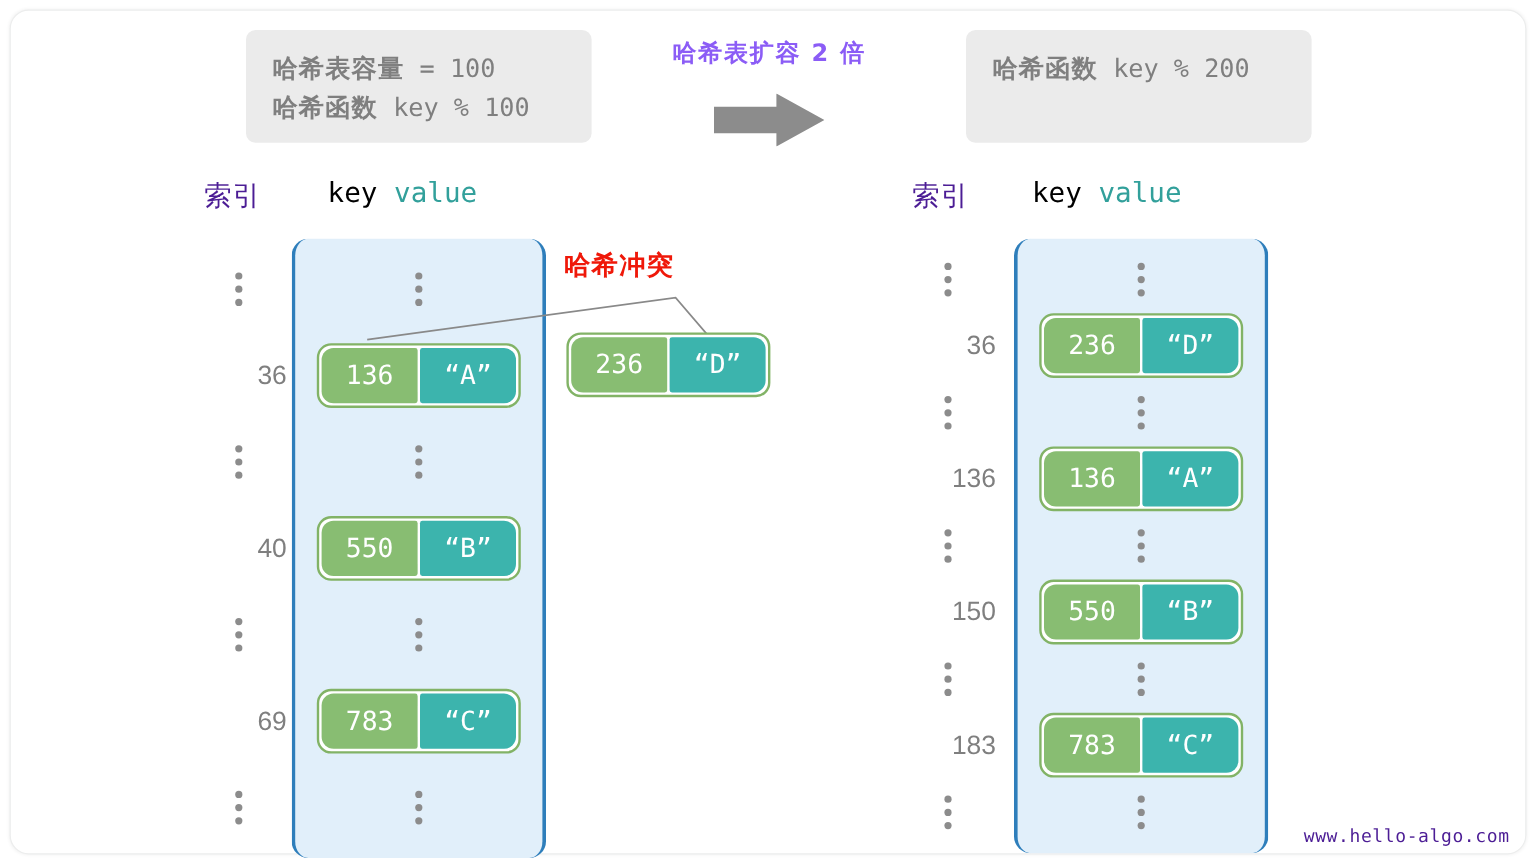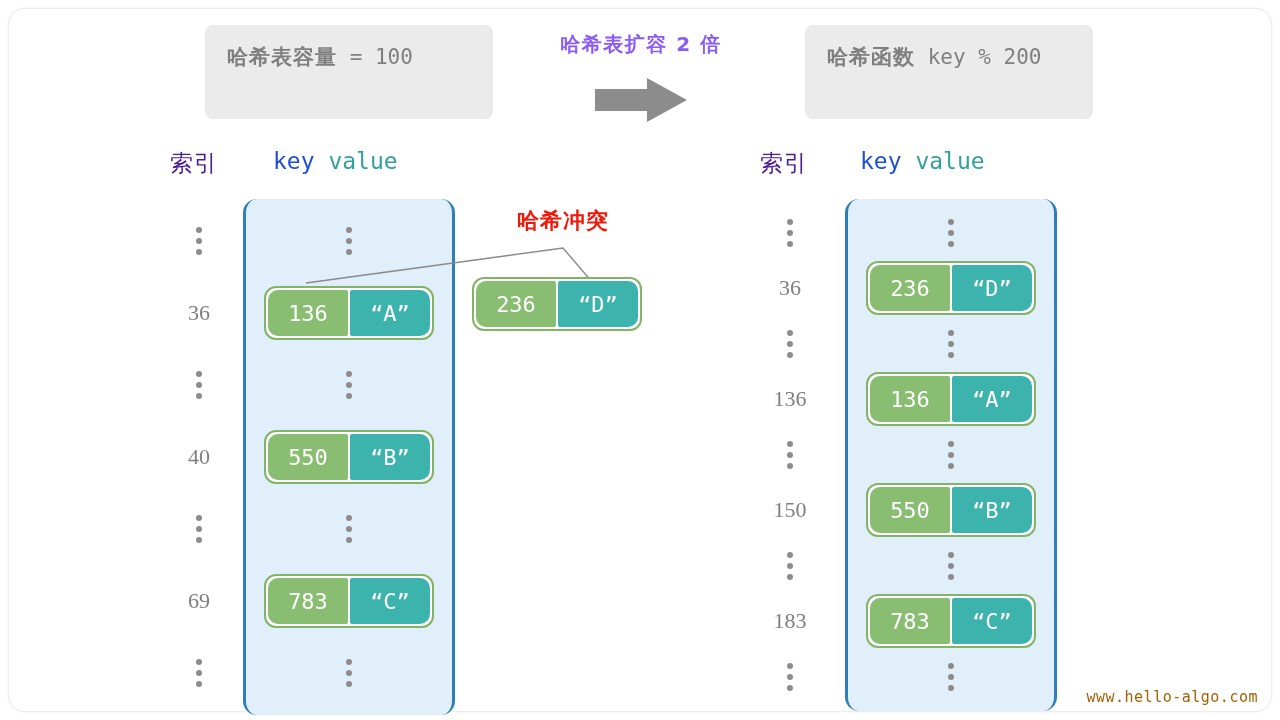--- a/index.html
+++ b/index.html
@@ -76,21 +76,21 @@
   }
 
   
   .col-head {
     position: absolute;
     font-family: "DejaVu Sans Mono", monospace;
     font-size: 23px;
     white-space: pre;
   }
   .col-head .idx { color: #4c1d95; font-family: "DejaVu Sans", sans-serif; letter-spacing: 1px;}
-  .col-head .key { color: #1d4ed8; }
+  .col-head .key { color: #000000; }
   .col-head .val { color: #32a09b; }
 
   
   .table-box {
     position: absolute;
     width: 212px;
     background: #e1effa;
     border-left: 3px solid #2e7ebb;
     border-right: 3px solid #2e7ebb;
     border-radius: 14px;
@@ -103,22 +103,22 @@
     width: 100%;
     height: 48px;
     display: flex;
     align-items: center;
     justify-content: center;
     box-sizing: border-box;
   }
   .index-label {
     position: absolute;
     width: 80px;
-    text-align: center;
-    font-family: Liberation Serif, serif;
+    text-align: right;
+    font-family: Liberation Sans, sans-serif;
     font-size: 22px;
     color: #7f7f7f;
     height: 48px;
     line-height: 48px;
   }
   .ellipsis {
     display: flex;
     flex-direction: column;
     align-items: center;
     justify-content: center;
@@ -171,53 +171,53 @@
   #collision-node {
     position: absolute;
     left: 472px;
     top: 277px;
   }
   #collision-label {
     position: absolute;
     left: 470px;
     top: 206px;
     width: 186px;
-    text-align: center;
     font-family: Liberation Sans, sans-serif;
     font-weight: bold;
     font-size: 22px;
     color: #ef1809;
     letter-spacing: 1px;
     white-space: nowrap;
   }
   #leader-lines {
     position: absolute;
     left: 0; top: 0;
     width: 1280px; height: 720px;
     pointer-events: none;
   }
 
   #watermark {
     position: absolute;
     right: 22px;
     bottom: 14px;
     font-family: "DejaVu Sans Mono", monospace;
     font-size: 15px;
-    color: #a16207;
+    color: #4c1d95;
     letter-spacing: 0.5px;
   }
 </style>
 </head>
 <body>
 
 <div id="page">
   <div id="card-frame"></div>
 
   <div class="info-box" id="info-left">
     <div class="info-line"><b>哈希表容量</b><span> = 100</span></div>
+    <div class="info-line"><b>哈希函数</b><span> key % 100</span></div>
   </div>
 
   <div id="expand-title">哈希表扩容 2 倍</div>
   <div id="arrow-wrap">
     <svg width="92" height="44" viewBox="0 0 92 44">
       <polygon points="0,11 52,11 52,0 92,22 52,44 52,33 0,33" fill="#8c8c8c"></polygon>
     </svg>
   </div>
 
   <div class="info-box" id="info-right">

